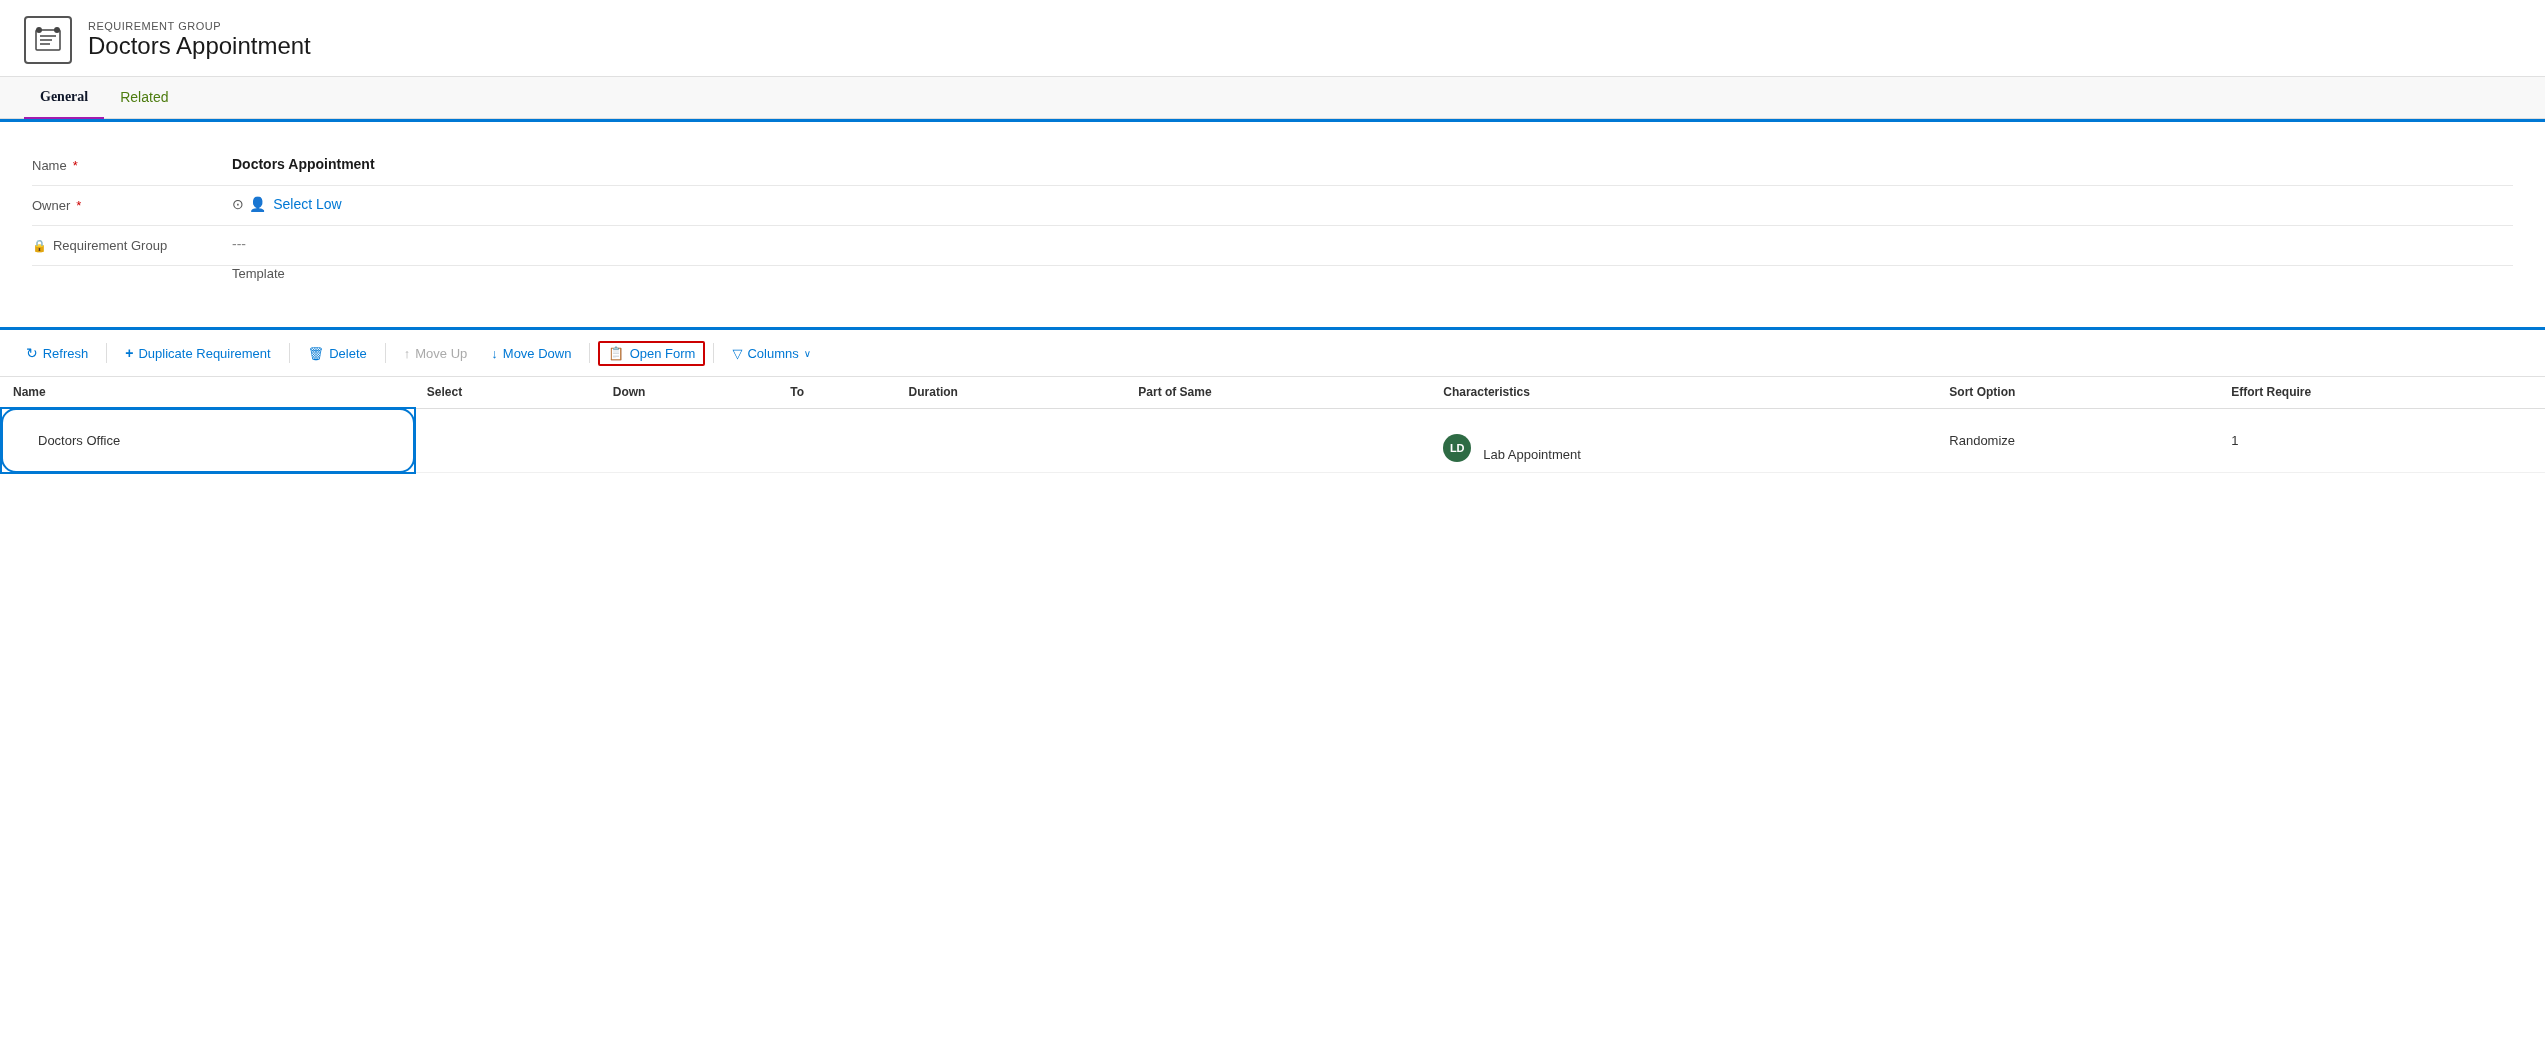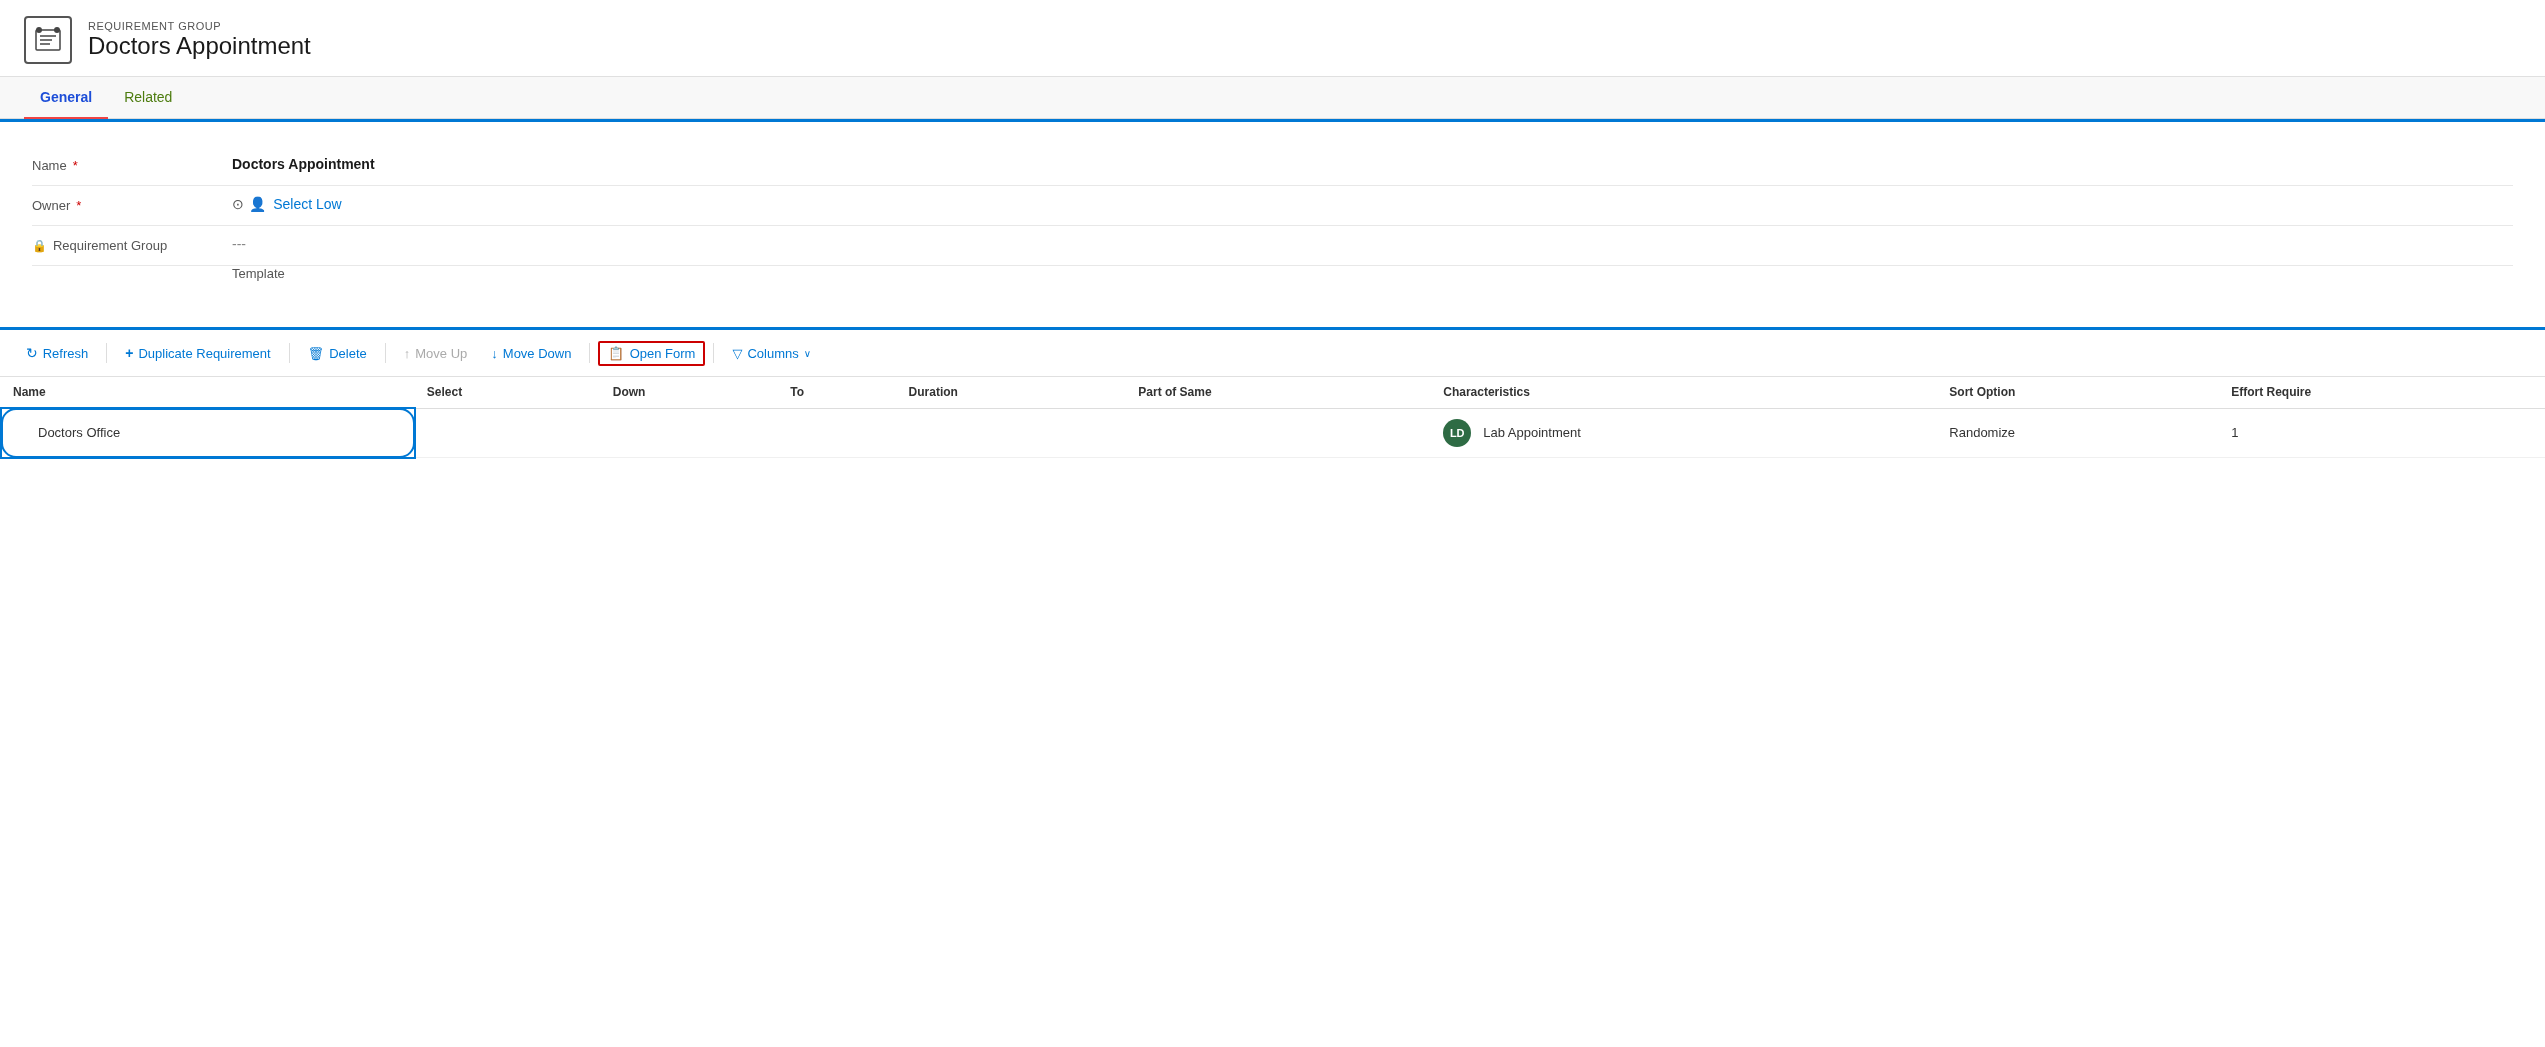--- a/index.html
+++ b/index.html
@@ -37,23 +37,24 @@
     }
     .tab {
       padding: 12px 16px;
       cursor: pointer;
       font-size: 14px;
       color: #4d7c0f;
       border-bottom: 2px solid transparent;
       margin-bottom: -1px;
     }
     .tab.active {
-      color: #1d4ed8;
-      border-bottom: 2px solid #ef4444;
+      color: #0f172a;
+      border-bottom: 2px solid #a21caf;
       font-weight: 600;
+      font-family: Liberation Serif, serif;
     }
 
     
     .form-section {
       padding: 24px 32px;
       background: #fff;
       border-top: 3px solid #0078d4;
     }
     .form-row {
       display: flex;
@@ -276,21 +277,21 @@
 
         <tr class="table-row selected-row">
           <td class="selected-cell" style="border: 2px solid #0078d4;">
             <span class="child-indent">Doctors Office</span>
           </td>
           <td></td>
           <td></td>
           <td></td>
           <td></td>
           <td></td>
-          <td style="display:flex; align-items:center; gap:6px; padding: 10px 12px;">
+          <td style="display:flex; align-items:flex-end; gap:6px; padding: 10px 12px; margin-top: 15px;">
             <span class="ld-badge">LD</span>
             <span>Lab Appointment</span>
           </td>
           <td>Randomize</td>
           <td>1</td>
         </tr>
       </tbody>
     </table>
   </div>
 </div>

